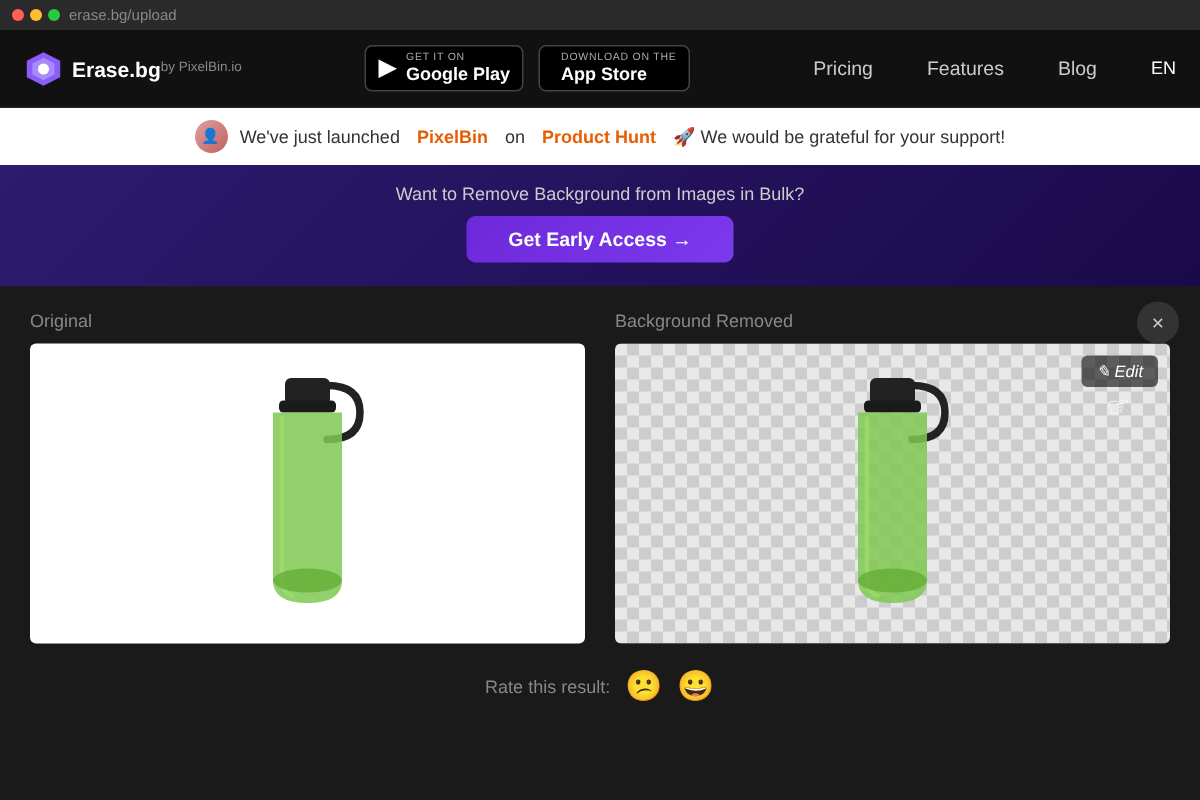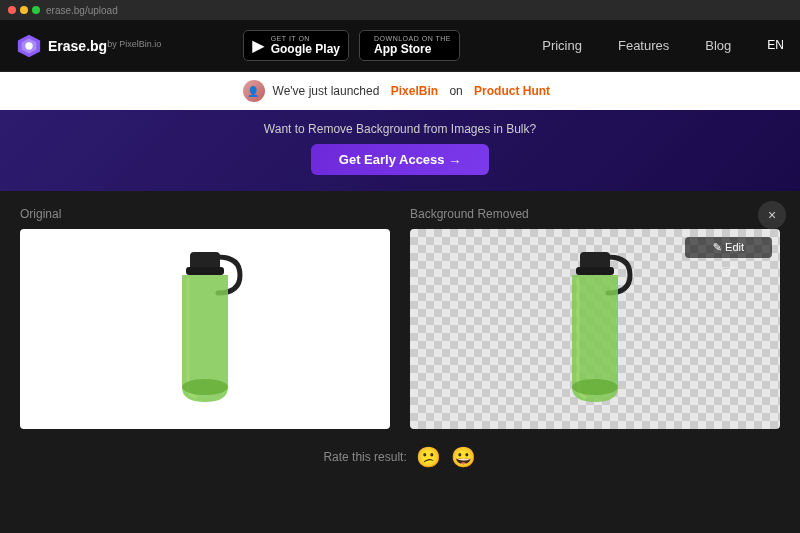--- a/index.html
+++ b/index.html
@@ -218,26 +218,27 @@
     .edit-btn-area {
       position: absolute;
       top: 8px;
       right: 8px;
     }
     .edit-btn {
       background: rgba(0,0,0,0.6);
       color: #fff;
       border: none;
       border-radius: 4px;
-      padding: 4px 28px;
+      padding: 4px 10px;
       font-size: 11px;
       cursor: pointer;
       display: flex;
       align-items: center;
       gap: 4px;
+      font-style: italic;
     }
 
     
     .actions-area {
       text-align: center;
       margin-bottom: 12px;
     }
     .download-btn {
       background: linear-gradient(135deg, #e63946, #c1121f);
       color: #fff;
@@ -345,20 +346,21 @@
 <div class="announcement-bar">
   <div class="avatar">👤</div>
   <span>We've just launched</span>
   &nbsp;
   <span class="product-hunt-link">PixelBin</span>
   &nbsp;
   <span>on</span>
   &nbsp;
   <span class="product-hunt-link">Product Hunt</span>
   &nbsp;
+  <span>🚀 We would be grateful for your support!</span>
 </div>
 
 <div class="bulk-banner">
   <div class="bulk-banner-text">Want to Remove Background from Images in Bulk?</div>
   <button class="early-access-btn">Get Early Access →</button>
 </div>
 
 <div class="main-content">
 
   <button class="close-btn">×</button>

